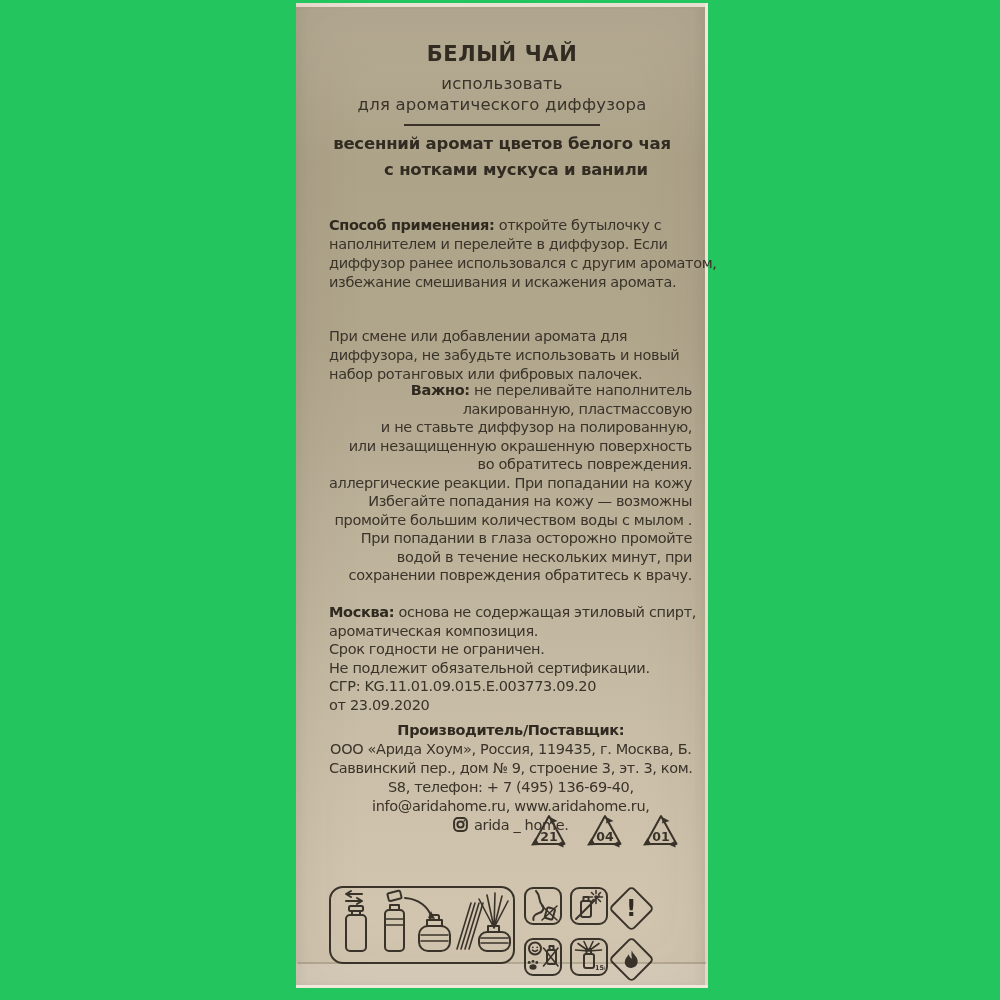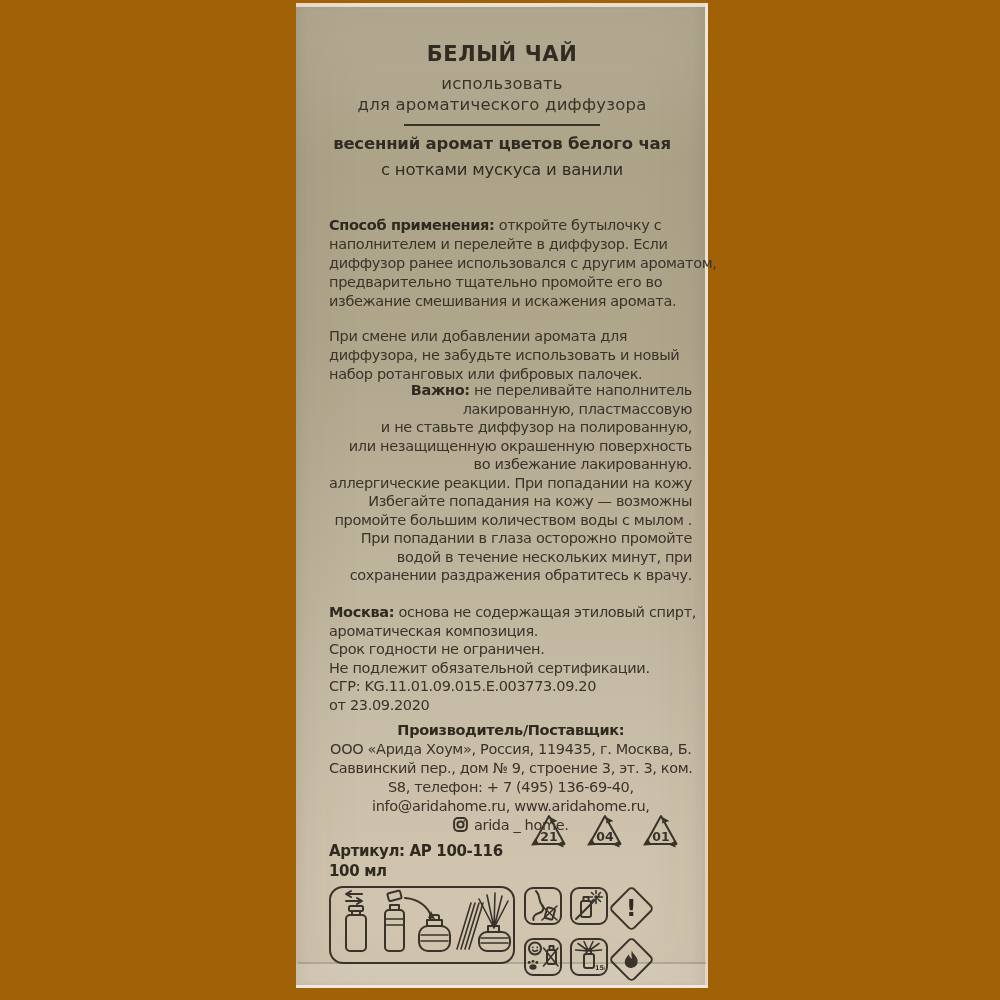--- a/index.html
+++ b/index.html
@@ -1,34 +1,34 @@
 <!DOCTYPE html>
 <html><head>
 <meta charset="utf-8">
 <style>
   html,body{margin:0;padding:0;background:#fff;}
-  .stage{position:relative;width:1000px;height:1000px;background:#a16207;overflow:hidden;
+  .stage{position:relative;width:1000px;height:1000px;background:#22c55e;overflow:hidden;
          font-family:"DejaVu Sans","Liberation Sans",sans-serif;color:#3a332a;}
   .box{position:absolute;left:296px;top:3px;width:412px;height:985px;
        background:linear-gradient(180deg,#b6ac94 0%,#ada389 16%,#b0a68c 34%,#bbb098 52%,#c6bba4 70%,#cfc3ad 86%,#d3c7b1 100%);
        box-shadow:inset 0 0 70px rgba(60,50,35,0.10), inset -7px 0 10px rgba(60,50,35,0.07), inset 5px 0 8px rgba(60,50,35,0.05);}
   .edge-top{position:absolute;left:0;right:0;top:0;height:4px;background:linear-gradient(90deg,#e8d5c9,#eae3d4 20%,#e6dfd0);}
   .edge-right{position:absolute;right:0;top:0;bottom:0;width:3px;
        background:linear-gradient(180deg,#efe9db,#ded3c0);}
   .edge-bottom{position:absolute;left:0;right:0;bottom:0;height:3px;background:#f0e8da;}
   .crease{position:absolute;left:2px;right:2px;top:959px;height:2px;background:rgba(70,58,44,0.20);}
   .flap{position:absolute;left:0;right:0;top:961px;height:22px;background:rgba(255,255,255,0.12);}
 
   .ctr{position:absolute;left:0;width:100%;text-align:center;white-space:nowrap;}
   .title{top:39px;font-size:21px;font-weight:bold;letter-spacing:0.6px;color:#322b22;}
   .sub1{top:71px;font-size:16.5px;letter-spacing:0.2px;}
   .sub2{top:92px;font-size:16.5px;letter-spacing:0.2px;}
   .divider{position:absolute;top:121px;left:50%;transform:translateX(-50%);width:196px;height:2px;background:#3a332a;}
   .tag1{top:131px;font-size:16.5px;font-weight:bold;letter-spacing:-0.2px;color:#322b22;}
-  .tag2{top:157px;font-size:16.5px;font-weight:normal;letter-spacing:-0.2px;color:#322b22;}
+  .tag2{top:157px;font-size:16.5px;font-weight:bold;letter-spacing:-0.2px;color:#322b22;padding-left:14px;}
 
   .sec{position:absolute;left:33px;}
   .bl{white-space:nowrap;font-size:14.5px;line-height:19px;letter-spacing:-0.35px;}
   .tight .bl{line-height:18.5px;}
   .bl b{font-weight:bold;color:#2f2920;}
   .sec-method{top:213px;} .sec-change{top:324px;} .sec-important{top:378px;text-align:right;}
   .sec-comp{top:600px;} .sec-manu{top:718px;text-align:center;}
   .sec-sku{top:838px;} .sec-sku .bl{font-weight:bold;font-size:15px;line-height:20px;color:#2f2920;}
 
   .ig{display:inline-block;vertical-align:-2px;margin-right:6px;}
@@ -68,42 +68,41 @@
     <div class="ctr sub1">использовать</div>
     <div class="ctr sub2">для ароматического диффузора</div>
     <div class="divider"></div>
     <div class="ctr tag1">весенний аромат цветов белого чая</div>
     <div class="ctr tag2">с нотками мускуса и ванили</div>
 
     <div class="sec sec-method">
       <div class="bl"><b>Способ применения:</b><span> откройте бутылочку с</span></div>
       <div class="bl">наполнителем и перелейте в диффузор. Если</div>
       <div class="bl">диффузор ранее использовался с другим ароматом,</div>
-      <div class="bl">предварительно тщательно промойте его во</div>
       <div class="bl">избежание смешивания и искажения аромата.</div>
     </div>
 
     <div class="sec sec-change">
       <div class="bl">При смене или добавлении аромата для</div>
       <div class="bl">диффузора, не забудьте использовать и новый</div>
       <div class="bl">набор ротанговых или фибровых палочек.</div>
     </div>
 
     <div class="sec sec-important tight">
       <div class="bl"><b>Важно:</b><span> не переливайте наполнитель</span></div>
       <div class="bl">лакированную, пластмассовую</div>
       <div class="bl">и не ставьте диффузор на полированную,</div>
       <div class="bl">или незащищенную окрашенную поверхность</div>
-      <div class="bl">во избежание лакированную.</div>
+      <div class="bl">во обратитесь повреждения.</div>
       <div class="bl">аллергические реакции. При попадании на кожу</div>
       <div class="bl">Избегайте попадания на кожу — возможны</div>
       <div class="bl">промойте большим количеством воды с мылом .</div>
       <div class="bl">При попадании в глаза осторожно промойте</div>
       <div class="bl">водой в течение нескольких минут, при</div>
-      <div class="bl">сохранении раздражения обратитесь к врачу.</div>
+      <div class="bl">сохранении повреждения обратитесь к врачу.</div>
     </div>
 
     <div class="sec sec-comp tight">
       <div class="bl"><b>Москва:</b><span> основа не содержащая этиловый спирт,</span></div>
       <div class="bl">ароматическая композиция.</div>
       <div class="bl">Срок годности не ограничен.</div>
       <div class="bl">Не подлежит обязательной сертификации.</div>
       <div class="bl">СГР: KG.11.01.09.015.E.003773.09.20</div>
       <div class="bl">от 23.09.2020</div>
     </div>
@@ -116,24 +115,20 @@
       <div class="bl">info@aridahome.ru, www.aridahome.ru,</div>
       <div class="bl">
         <span class="ig"><svg width="15" height="15" viewBox="0 0 15 15">
               <rect class="st" x="1.1" y="1.1" width="12.8" height="12.8" rx="3.8" stroke-width="1.7"></rect>
               <circle class="st" cx="7.5" cy="7.5" r="3.1" stroke-width="1.7"></circle>
               <circle class="fl" cx="11.4" cy="3.7" r="0.9"></circle>
             </svg></span><span>arida _ home.</span>
       </div>
     </div>
 
-    <div class="sec sec-sku">
-      <div class="bl">Артикул: AP 100-116</div>
-      <div class="bl">100 мл</div>
-    </div>
 
     <div class="tri-row">
       <svg class="tri" viewBox="0 0 38 40">
         <path class="st" stroke-width="2.4" d="M19 5 L34.5 33 H3.5 Z"></path>
         <polygon class="fl" points="21,6.5 27.5,10 20,12.5"></polygon>
         <polygon class="fl" points="5.5,27 9.5,34 1,34.5"></polygon>
         <polygon class="fl" points="33.5,36.5 26.5,33.5 33.5,29.5"></polygon>
         <text x="19" y="29.5" text-anchor="middle" font-size="12.5" fill="#3a332a">21</text>
       </svg>
       <svg class="tri" viewBox="0 0 38 40">

